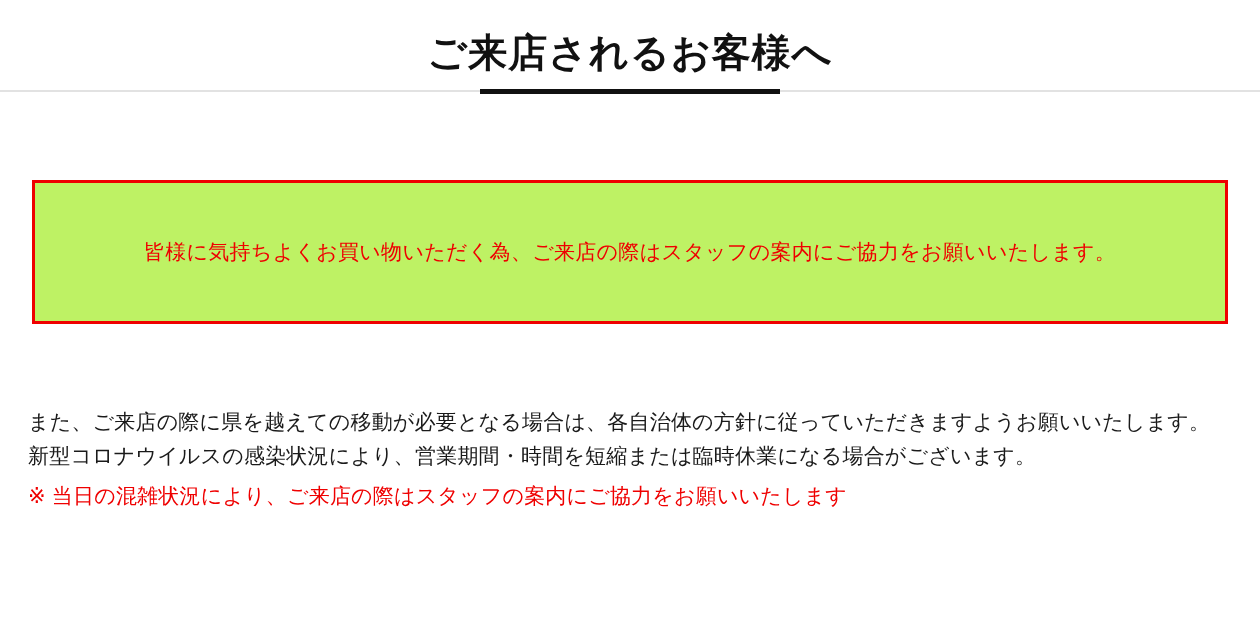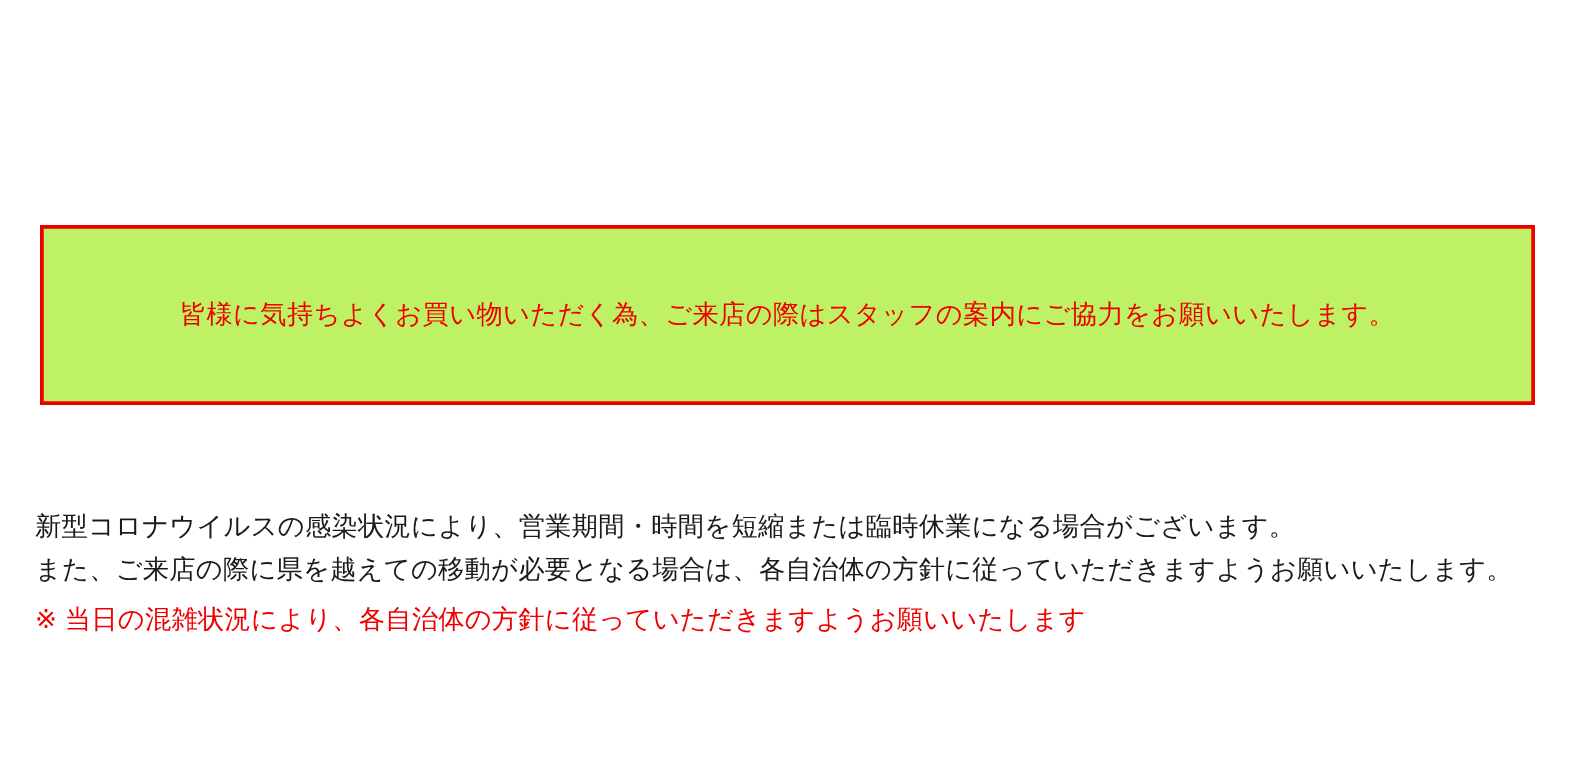--- a/index.html
+++ b/index.html
@@ -97,24 +97,29 @@
   .body-line.alert {
     color: #ef0000;
     margin-top: 6px;
   }
 </style>
 </head>
 <body>
 
 <div class="page">
 
+  <div class="header">
+    <h1 class="header-title">ご来店されるお客様へ</h1>
+    <div class="header-rule"></div>
+    <div class="header-underline"></div>
+  </div>
 
   <div class="notice-box">
     <div class="notice-text">皆様に気持ちよくお買い物いただく為、ご来店の際はスタッフの案内にご協力をお願いいたします。</div>
   </div>
 
   <div class="body-block">
+    <p class="body-line">また、ご来店の際に県を越えての移動が必要となる場合は、各自治体の方針に従っていただきますようお願いいたします。</p>
     <p class="body-line">新型コロナウイルスの感染状況により、営業期間・時間を短縮または臨時休業になる場合がございます。</p>
-    <p class="body-line">また、ご来店の際に県を越えての移動が必要となる場合は、各自治体の方針に従っていただきますようお願いいたします。</p>
-    <p class="body-line alert">※ 当日の混雑状況により、各自治体の方針に従っていただきますようお願いいたします</p>
+    <p class="body-line alert">※ 当日の混雑状況により、ご来店の際はスタッフの案内にご協力をお願いいたします</p>
   </div>
 
 </div>
 
 </body></html>

